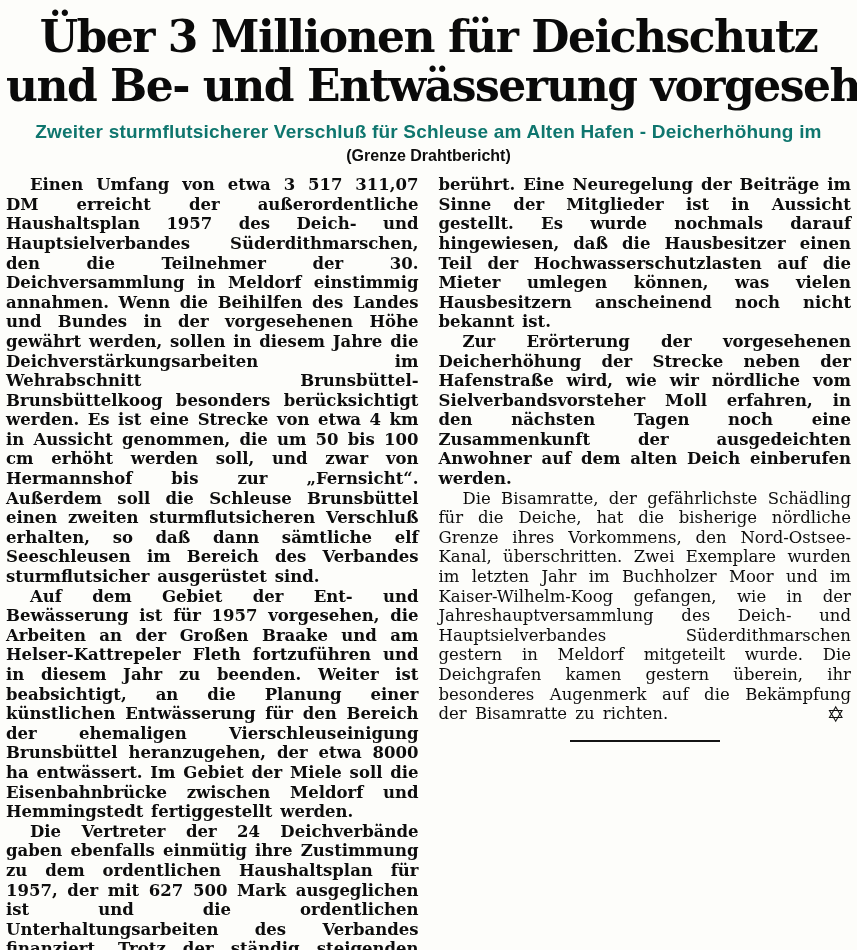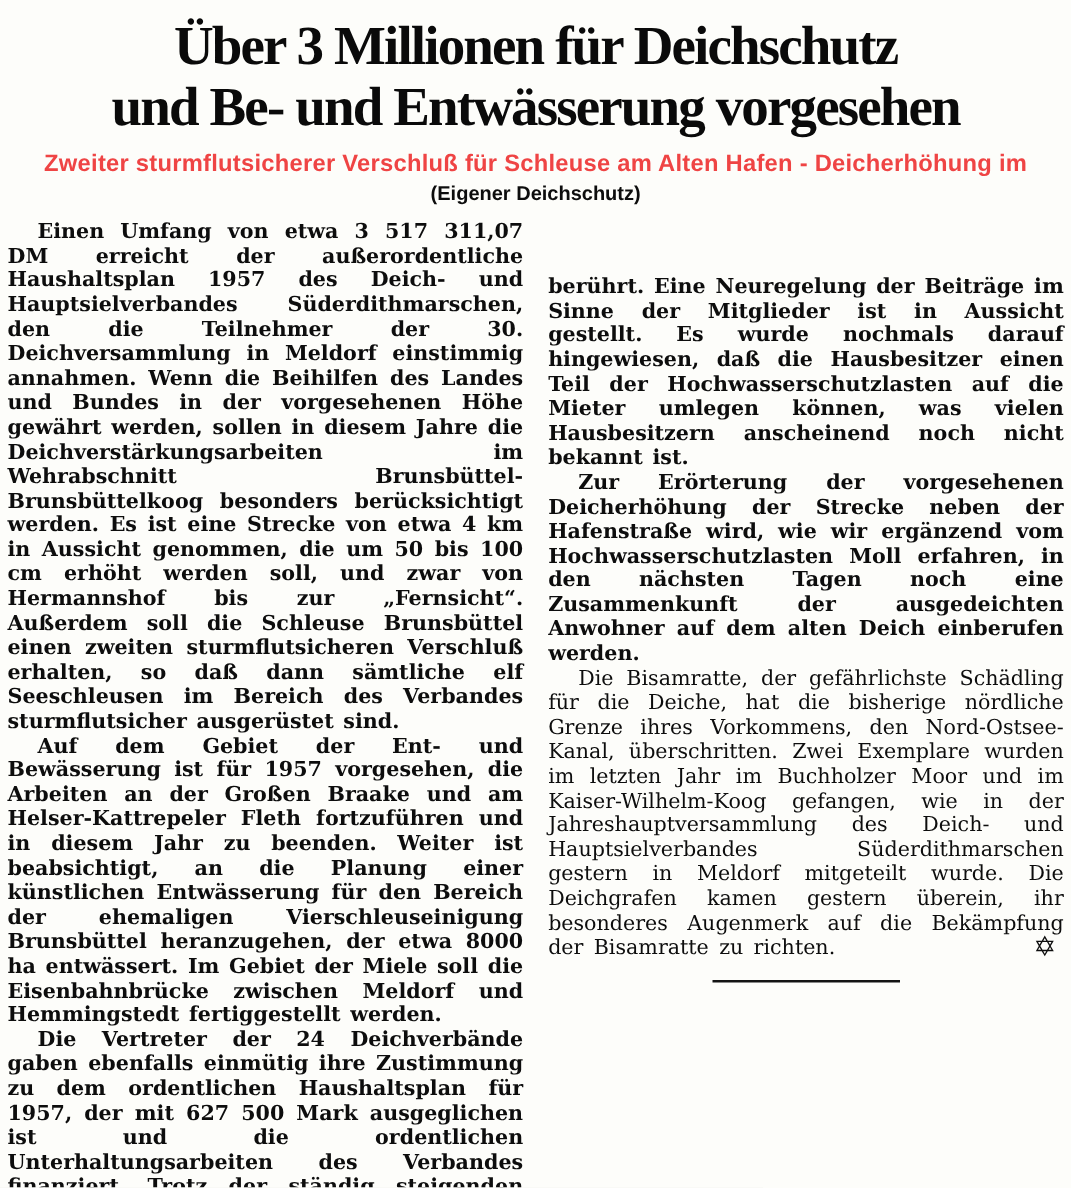--- a/index.html
+++ b/index.html
@@ -26,31 +26,30 @@
     font-family: "DejaVu Serif", "Liberation Serif", serif;
     font-weight: 700;
     font-size: 44px;
     line-height: 1.12;
     letter-spacing: -1.5px;
     color: #0a0a0a;
   }
   .headline .hl-line {
     display: block;
     white-space: nowrap;
-    font-family: Liberation Serif, serif;
   }
   .subhead {
     margin: 8px 0 0 0;
     text-align: center;
     font-family: "Liberation Sans", "DejaVu Sans", sans-serif;
     font-weight: 700;
     font-size: 19px;
     line-height: 1.35;
     letter-spacing: 0.2px;
-    color: #ef4444;
+    color: #0f766e;
   }
   .subhead .sh-line {
     display: block;
     white-space: nowrap;
   }
   .byline {
     margin-top: 3px;
     text-align: center;
     font-family: "Liberation Sans", "DejaVu Sans", sans-serif;
     font-weight: 700;
@@ -69,21 +68,20 @@
     line-height: 19.6px;
     font-weight: 700;
     word-spacing: 2px;
   }
   .col p {
     margin: 0;
     text-indent: 24px;
   }
   .col p.noindent {
     text-indent: 0;
-    margin-top: 44px;
   }
   .col p.light {
     font-weight: 400;
     word-spacing: 3px;
   }
   .col p.gap-top {
     margin-top: 13px;
   }
   .endwrap {
     position: relative;
@@ -111,33 +109,33 @@
 
   <h1 class="headline">
     <span class="hl-line">Über 3 Millionen für Deichschutz</span>
     <span class="hl-line">und Be- und Entwässerung vorgesehen</span>
   </h1>
 
   <h2 class="subhead">
     <span class="sh-line">Zweiter sturmflutsicherer Verschluß für Schleuse am Alten Hafen - Deicherhöhung im</span>
   </h2>
 
-  <div class="byline">(Eigener Deichschutz)</div>
+  <div class="byline">(Grenze Drahtbericht)</div>
 
   <div class="columns">
 
     <div class="col">
       <p>Einen Umfang von etwa 3 517 311,07 DM erreicht der außerordentliche Haushaltsplan 1957 des Deich- und Hauptsielverbandes Süderdithmarschen, den die Teilnehmer der 30. Deichversammlung in Meldorf einstimmig annahmen. Wenn die Beihilfen des Landes und Bundes in der vorgesehenen Höhe gewährt werden, sollen in diesem Jahre die Deichverstärkungsarbeiten im Wehrabschnitt Brunsbüttel-Brunsbüttelkoog besonders berücksichtigt werden. Es ist eine Strecke von etwa 4 km in Aussicht genommen, die um 50 bis 100 cm erhöht werden soll, und zwar von Hermannshof bis zur „Fernsicht“. Außerdem soll die Schleuse Brunsbüttel einen zweiten sturmflutsicheren Verschluß erhalten, so daß dann sämtliche elf Seeschleusen im Bereich des Verbandes sturmflutsicher ausgerüstet sind.</p>
       <p>Auf dem Gebiet der Ent- und Bewässerung ist für 1957 vorgesehen, die Arbeiten an der Großen Braake und am Helser-Kattrepeler Fleth fortzuführen und in diesem Jahr zu beenden. Weiter ist beabsichtigt, an die Planung einer künstlichen Entwässerung für den Bereich der ehemaligen Vierschleuseinigung Brunsbüttel heranzugehen, der etwa 8000 ha entwässert. Im Gebiet der Miele soll die Eisenbahnbrücke zwischen Meldorf und Hemmingstedt fertiggestellt werden.</p>
       <p>Die Vertreter der 24 Deichverbände gaben ebenfalls einmütig ihre Zustimmung zu dem ordentlichen Haushaltsplan für 1957, der mit 627 500 Mark ausgeglichen ist und die ordentlichen Unterhaltungsarbeiten des Verbandes finanziert. Trotz der ständig steigenden Löhne und Unkosten sind die Hochwasserschutzabgaben von 7,50 DM je ha nicht erhöht worden. Im Falle einer Erhöhung der Einheitswerte, die zu erwarten ist, wird der Beitrag für Hochwasserschutz hiervon nicht</p>
     </div>
 
     <div class="col">
       <p class="noindent">berührt. Eine Neuregelung der Beiträge im Sinne der Mitglieder ist in Aussicht gestellt. Es wurde nochmals darauf hingewiesen, daß die Hausbesitzer einen Teil der Hochwasserschutzlasten auf die Mieter umlegen können, was vielen Hausbesitzern anscheinend noch nicht bekannt ist.</p>
-      <p>Zur Erörterung der vorgesehenen Deicherhöhung der Strecke neben der Hafenstraße wird, wie wir ergänzend vom Hochwasserschutzlasten Moll erfahren, in den nächsten Tagen noch eine Zusammenkunft der ausgedeichten Anwohner auf dem alten Deich einberufen werden.</p>
+      <p>Zur Erörterung der vorgesehenen Deicherhöhung der Strecke neben der Hafenstraße wird, wie wir nördliche vom Sielverbandsvorsteher Moll erfahren, in den nächsten Tagen noch eine Zusammenkunft der ausgedeichten Anwohner auf dem alten Deich einberufen werden.</p>
       <div class="endwrap">
         <p class="light">Die Bisamratte, der gefährlichste Schädling für die Deiche, hat die bisherige nördliche Grenze ihres Vorkommens, den Nord-Ostsee-Kanal, überschritten. Zwei Exemplare wurden im letzten Jahr im Buchholzer Moor und im Kaiser-Wilhelm-Koog gefangen, wie in der Jahreshauptversammlung des Deich- und Hauptsielverbandes Süderdithmarschen gestern in Meldorf mitgeteilt wurde. Die Deichgrafen kamen gestern überein, ihr besonderes Augenmerk auf die Bekämpfung der Bisamratte zu richten.</p>
         <span class="star">✡</span>
       </div>
       <hr class="end-rule">
     </div>
 
   </div>
 
 </div>

